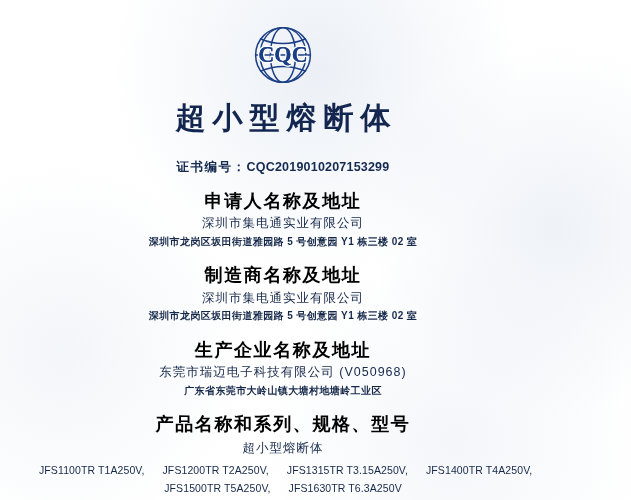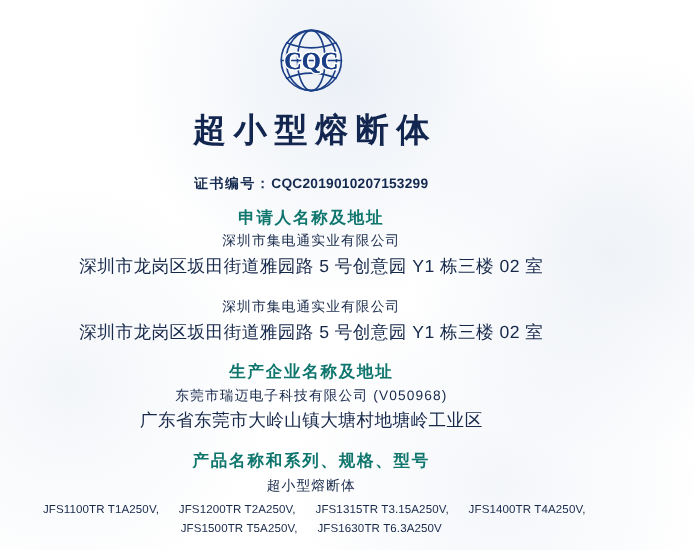--- a/index.html
+++ b/index.html
@@ -76,31 +76,32 @@
     font-family: "Liberation Sans", sans-serif;
     letter-spacing: 0.2px;
   }
 
   
   .section {
     margin-top: 13px;
   }
   .section-head {
     font-family: Liberation Sans, sans-serif;
-    font-size: 15px;
+    font-size: 18px;
     font-weight: bold;
-    color: #0f766e;
+    color: #000000;
     letter-spacing: 1.6px;
     line-height: 1.35;
   }
   .section-line {
-    font-size: 16px;
+    font-size: 10px;
     color: #16284a;
     line-height: 1.65;
     letter-spacing: 0.4px;
+    font-weight: bold;
   }
   .section-line.em {
     font-weight: normal;
     font-size: 12.5px;
     letter-spacing: 1px;
   }
   .models {
     margin-top: 4px;
   }
   .models .model-row {
@@ -146,20 +147,21 @@
     <span class="cert-no-label">证书编号：</span><span class="cert-no-value">CQC2019010207153299</span>
   </div>
 
   <div class="section">
     <div class="section-head">申请人名称及地址</div>
     <div class="section-line em">深圳市集电通实业有限公司</div>
     <div class="section-line">深圳市龙岗区坂田街道雅园路 5 号创意园 Y1 栋三楼 02 室</div>
   </div>
 
   <div class="section">
+    <div class="section-head">制造商名称及地址</div>
     <div class="section-line em">深圳市集电通实业有限公司</div>
     <div class="section-line">深圳市龙岗区坂田街道雅园路 5 号创意园 Y1 栋三楼 02 室</div>
   </div>
 
   <div class="section">
     <div class="section-head">生产企业名称及地址</div>
     <div class="section-line em">东莞市瑞迈电子科技有限公司 (V050968)</div>
     <div class="section-line">广东省东莞市大岭山镇大塘村地塘岭工业区</div>
   </div>
 

